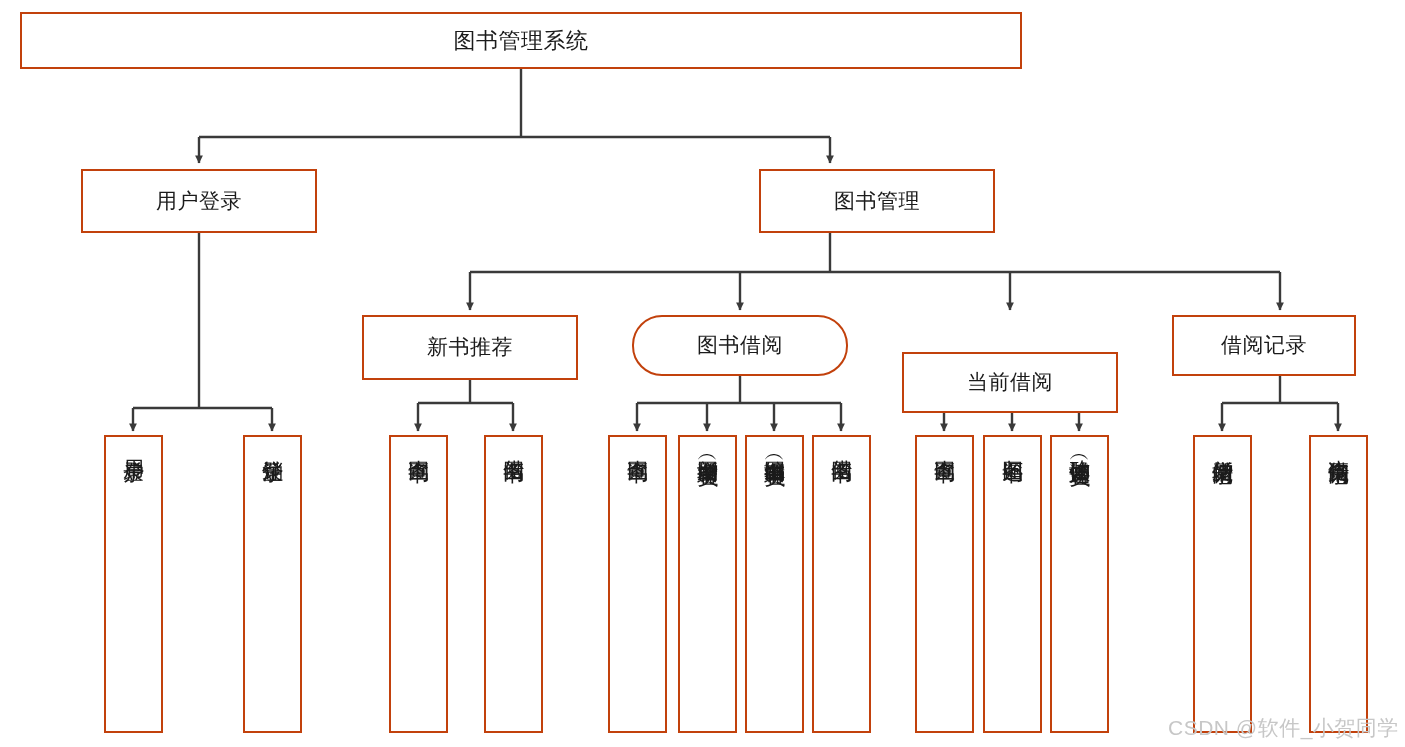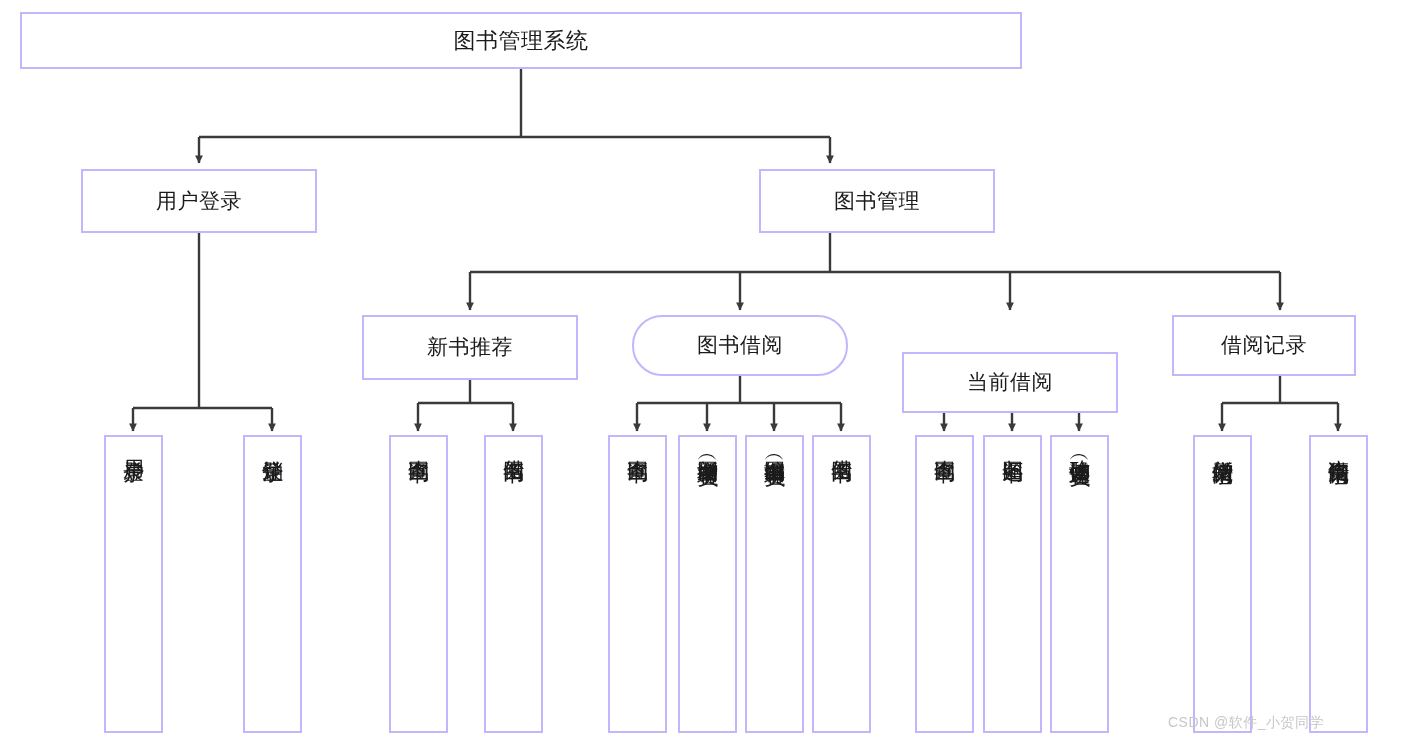--- a/index.html
+++ b/index.html
@@ -23,21 +23,21 @@
     left: 0;
     top: 0;
     width: 1405px;
     height: 747px;
     pointer-events: none;
   }
   .node {
     position: absolute;
     box-sizing: border-box;
     background: #ffffff;
-    border: 2px solid #c4b5fd;
+    border: 2px solid #c2410c;
     display: flex;
     align-items: center;
     justify-content: center;
     color: #1b1b1b;
     z-index: 2;
   }
   .node .lbl {
     display: block;
     text-align: center;
     line-height: 1.18;
@@ -62,21 +62,21 @@
     text-orientation: upright;
     font-size: 21px;
     line-height: 1.06;
     letter-spacing: 1px;
     white-space: nowrap;
   }
   .watermark {
     position: absolute;
     left: 1168px;
     top: 714px;
-    font-size: 14px;
+    font-size: 21px;
     color: #c7c7c7;
     white-space: nowrap;
     z-index: 5;
     letter-spacing: 0.5px;
   }
 </style>
 </head>
 <body>
 
 <div id="canvas">

